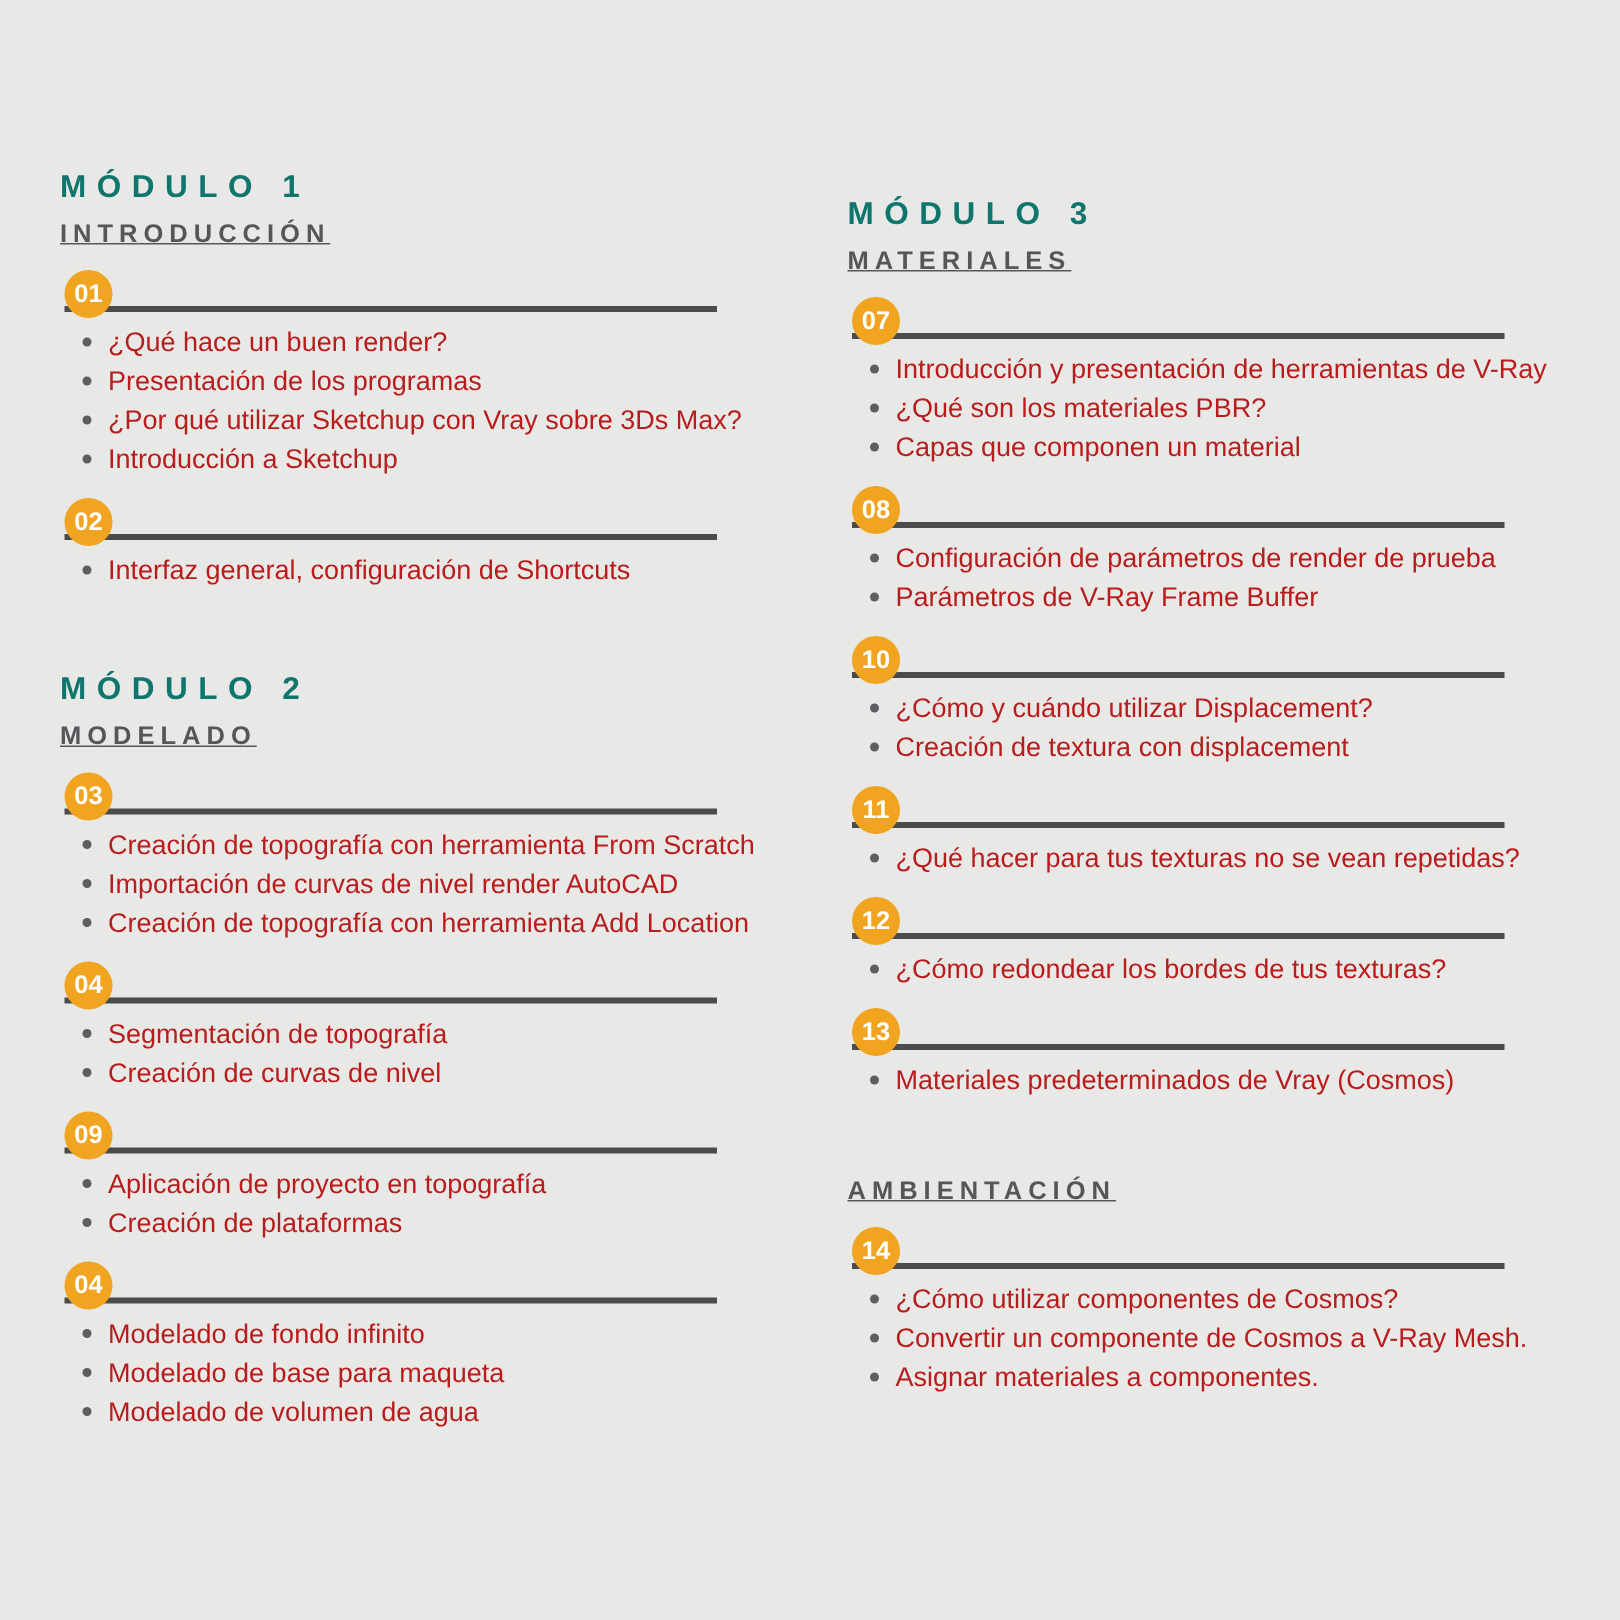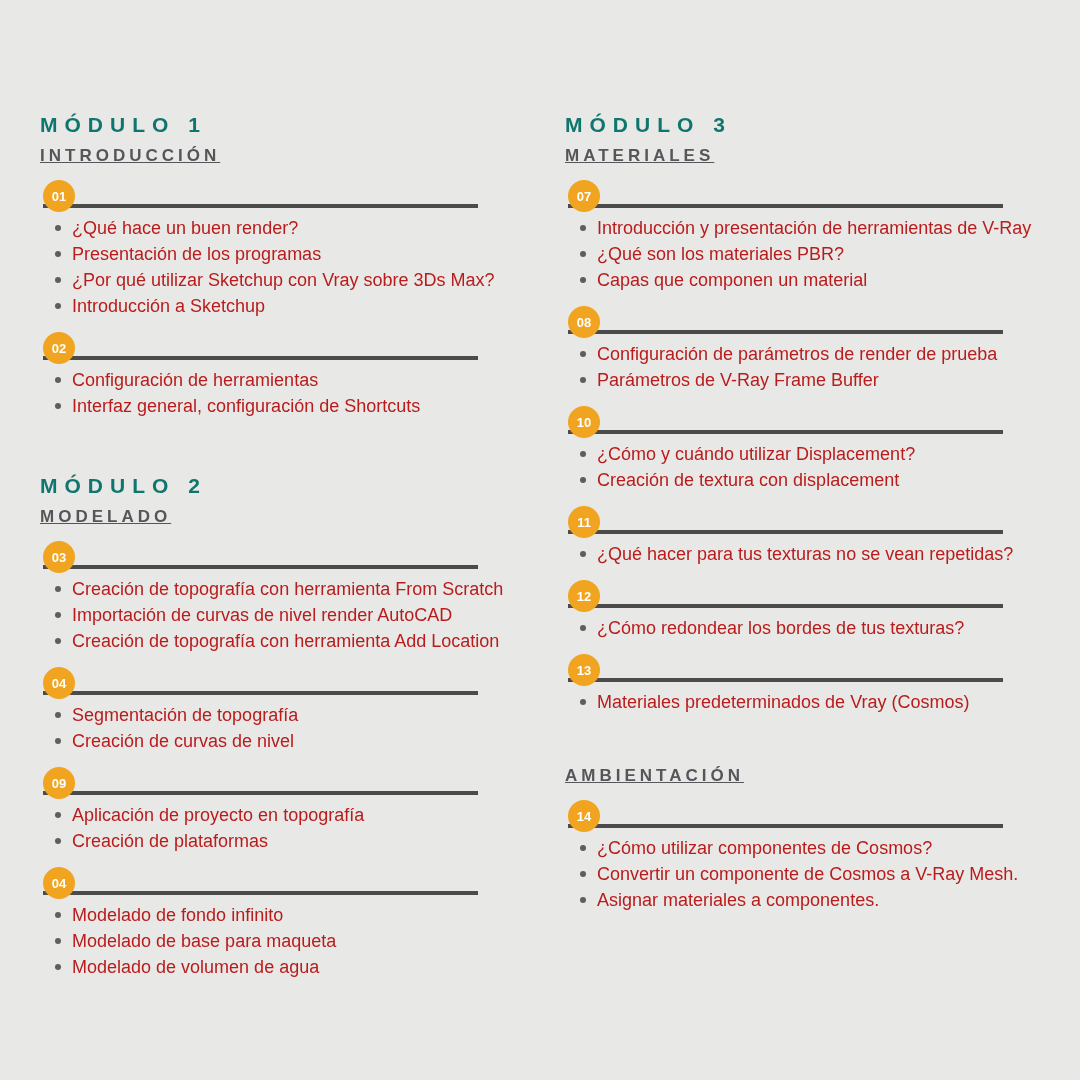--- a/index.html
+++ b/index.html
@@ -18,21 +18,21 @@
     width: 1080px;
     height: 1080px;
     background: #e8e8e6;
   }
   .col {
     position: absolute;
     top: 108px;
     width: 500px;
   }
   .col-left  { left: 40px; }
-  .col-right { left: 565px; }
+  .col-right { left: 565px; margin-top: 18px; }
 
   .module { margin: 0; }
   .module + .module { margin-top: 50px; }
 
   .module-title {
     margin: 0;
     font-size: 21px;
     font-weight: 700;
     letter-spacing: 7px;
     line-height: 34px;
@@ -54,21 +54,21 @@
 
   .badge {
     position: relative;
     z-index: 2;
     width: 32px;
     height: 32px;
     margin-left: 3px;
     border-radius: 50%;
     background: #f0a41f;
     color: #ffffff;
-    font-size: 13px;
+    font-size: 17px;
     font-weight: 700;
     display: flex;
     align-items: center;
     justify-content: center;
     text-align: right;
   }
   .rule {
     position: relative;
     z-index: 1;
     width: 435px;
@@ -120,21 +120,20 @@
           <li>Presentación de los programas</li>
           <li>¿Por qué utilizar Sketchup con Vray sobre 3Ds Max?</li>
           <li>Introducción a Sketchup</li>
         </ul>
       </div>
 
       <div class="section">
         <div class="badge">02</div>
         <div class="rule"></div>
         <ul class="bullets">
-          <li>Configuración de herramientas</li>
           <li>Interfaz general, configuración de Shortcuts</li>
         </ul>
       </div>
     </section>
 
     <section class="module">
       <h2 class="module-title">MÓDULO 2</h2>
       <div class="module-subtitle">MODELADO</div>
 
       <div class="section">

